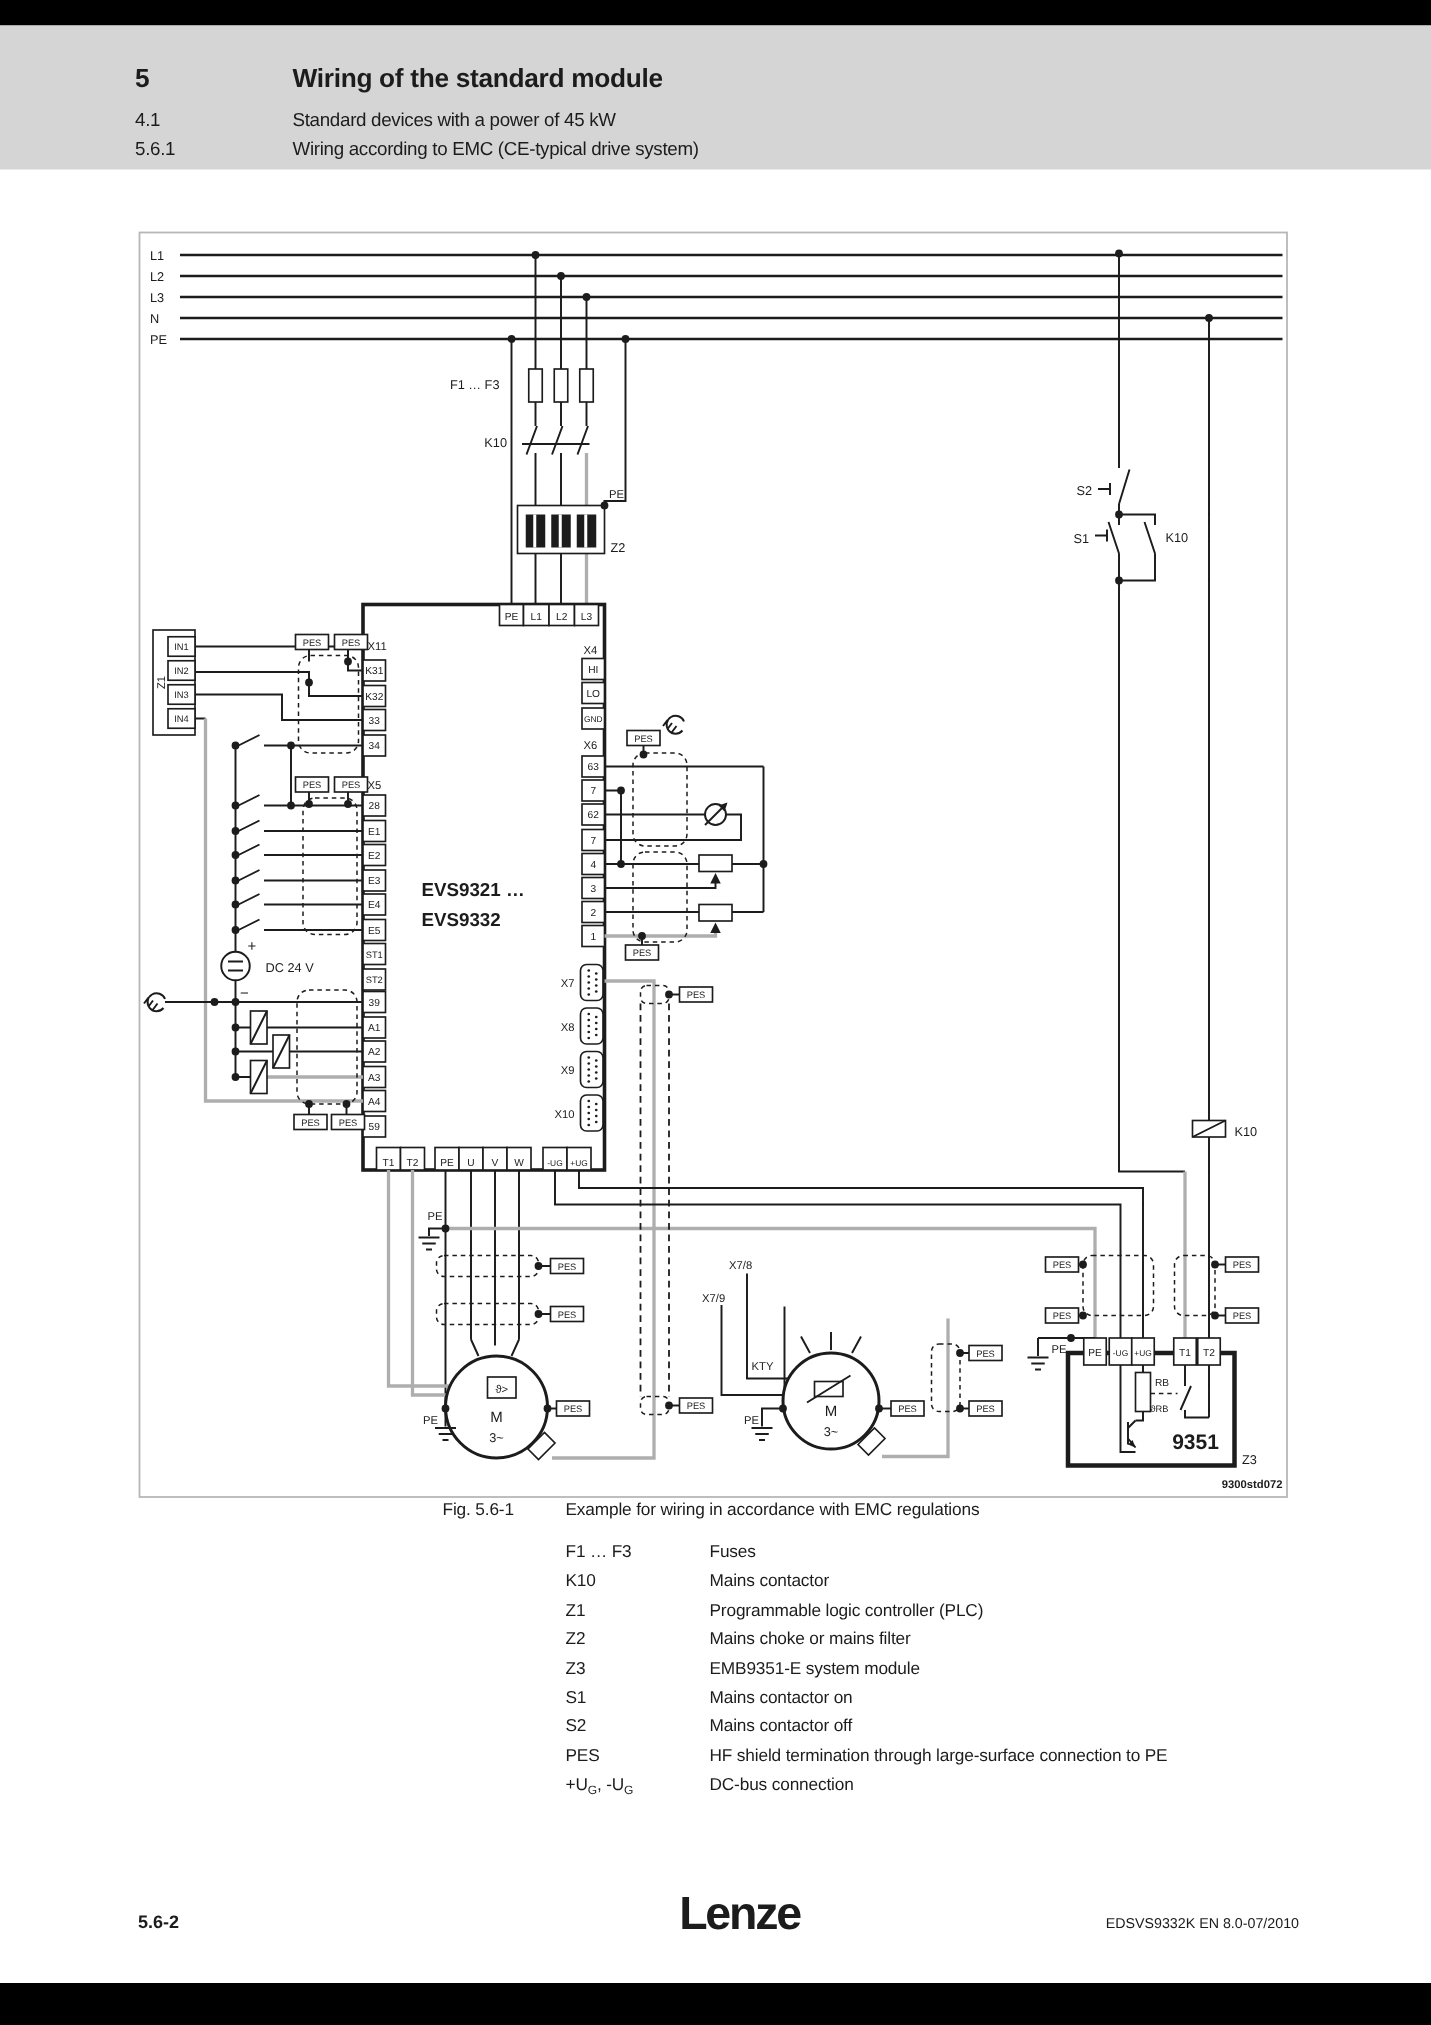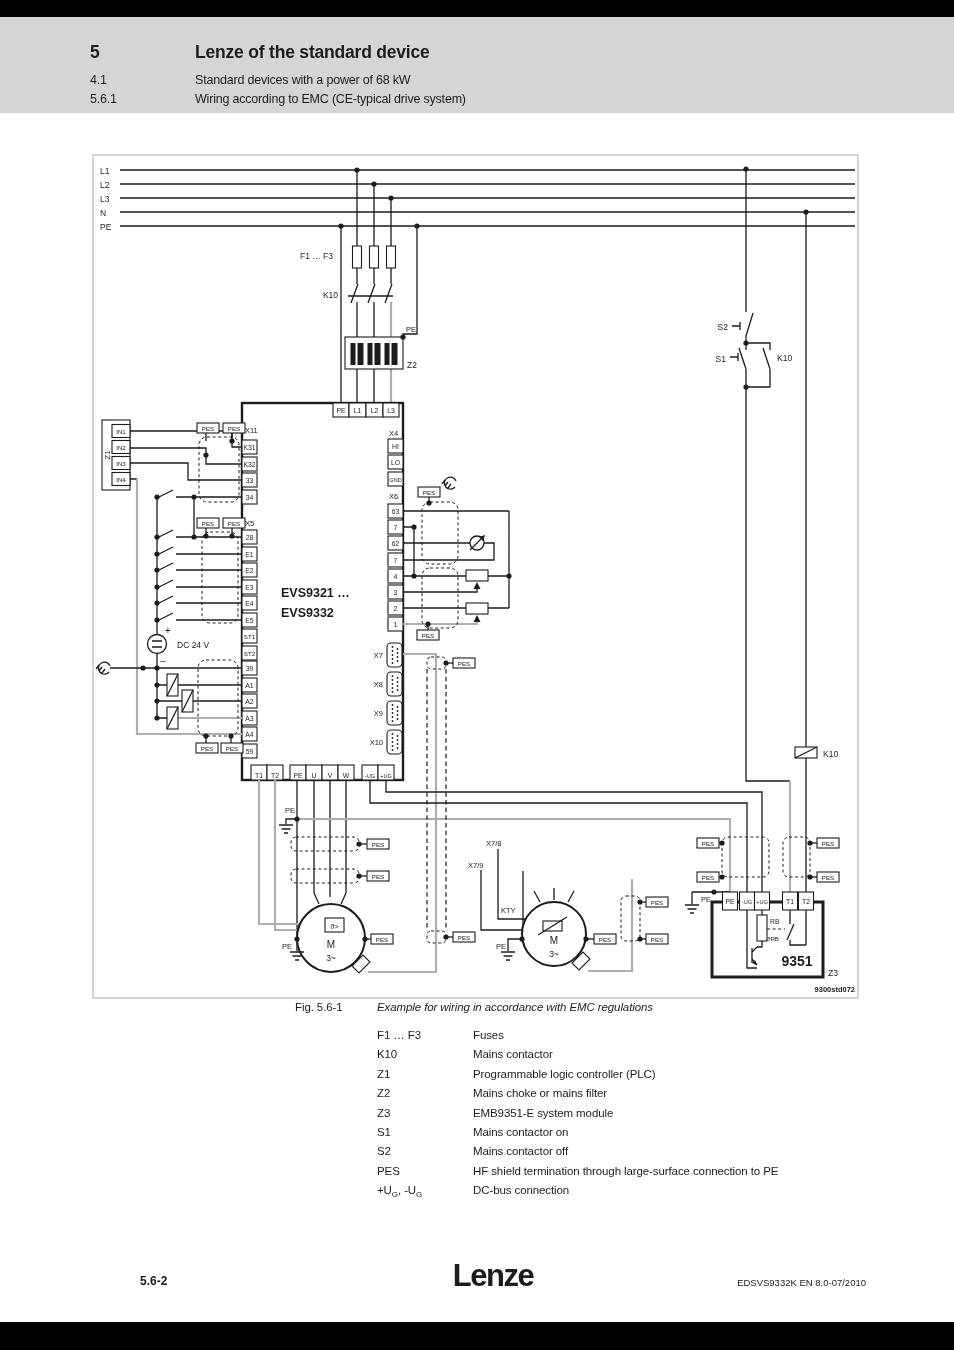--- a/index.html
+++ b/index.html
@@ -9,26 +9,26 @@
   #topbar{top:0;height:17px;}
   #botbar{top:1322px;height:28px;}
   #headband{position:absolute;left:0;top:17px;width:954px;height:96px;background:#d5d5d5;}
   .hnum{position:absolute;left:90px;letter-spacing:-0.2px;}
   .htxt{position:absolute;left:195px;letter-spacing:-0.2px;}
   .r1{top:42px;font-size:17.5px;font-weight:bold;}
   .r2{top:73px;font-size:12.5px;}
   .r3{top:92px;font-size:12.5px;}
   #figsvg{position:absolute;left:0;top:0;}
   .cap{position:absolute;top:1001px;font-size:11.5px;letter-spacing:-0.1px;}
-  #caplab{left:295px;} #captxt{left:377px;font-style:italic;}
+  #caplab{left:295px;} #captxt{left:377px;}
   #legend{position:absolute;left:377px;top:1026px;font-size:11.5px;letter-spacing:-0.1px;}
   .lrow{height:19.4px;line-height:19.4px;white-space:nowrap;}
   .lkey{display:inline-block;width:96px;vertical-align:top;}
   sub{font-size:8px;}
-  #pagenum{position:absolute;left:92px;top:1274px;font-size:12px;font-weight:bold;margin-left:48px;}
+  #pagenum{position:absolute;left:92px;top:1274px;font-size:12px;font-weight:bold;}
   #brand{position:absolute;left:16px;top:1258px;width:954px;text-align:center;
          font-size:31px;font-weight:800;letter-spacing:-1.5px;}
   #doccode{position:absolute;right:88px;top:1277px;font-size:9.5px;}
   
   .w{stroke:#1c1c1c;stroke-width:1.3;fill:none;}
   .bus{stroke:#1c1c1c;stroke-width:1.6;fill:none;}
   .g{stroke:#aeaeae;stroke-width:2.2;fill:none;}
   .d{stroke:#1c1c1c;stroke-width:1;fill:none;stroke-dasharray:3,2.6;}
   .dl{stroke:#1c1c1c;stroke-width:1.2;fill:none;stroke-dasharray:4.5,3.2;}
   .box{fill:#fff;stroke:#1c1c1c;stroke-width:1.1;}
@@ -40,23 +40,23 @@
   .t12{font-size:12.5px;font-weight:bold;} .t14{font-size:14px;font-weight:bold;}
   .mid{text-anchor:middle;} .end{text-anchor:end;} .bold{font-weight:bold;}
 </style>
 </head>
 <body>
 
 <div id="page">
   <div class="bar" id="topbar"></div>
   <div id="headband"></div>
   <div class="hnum r1">5</div>
-  <div class="htxt r1">Lenze of the standard device</div>
+  <div class="htxt r1">Wiring of the standard module</div>
   <div class="hnum r2">4.1</div>
-  <div class="htxt r2">Standard devices with a power of 68 kW</div>
+  <div class="htxt r2">Standard devices with a power of 45 kW</div>
   <div class="hnum r3">5.6.1</div>
   <div class="htxt r3">Wiring according to EMC (CE-typical drive system)</div>
 
   <svg id="figsvg" width="954" height="1350" viewBox="0 0 954 1350">
     <rect class="frame" x="93" y="155" width="765" height="843"></rect>
 
     <g>
       <path class="bus" d="M120 170H855 M120 184H855 M120 198H855 M120 212H855 M120 226H855"></path>
       <text class="t85" x="100" y="173.5">L1</text>
       <text class="t85" x="100" y="187.5">L2</text>

